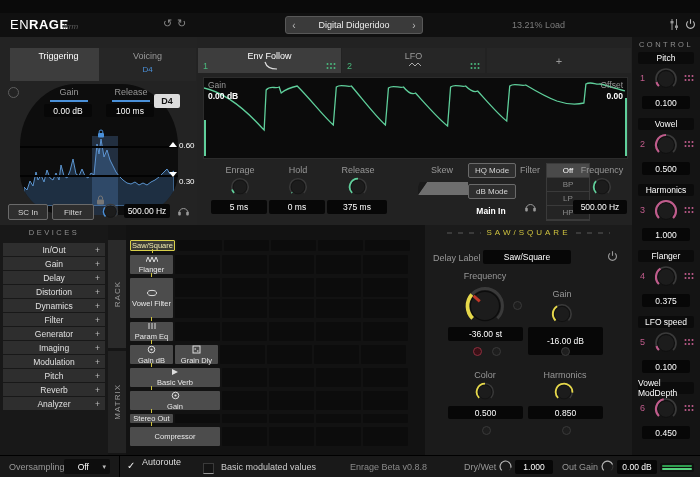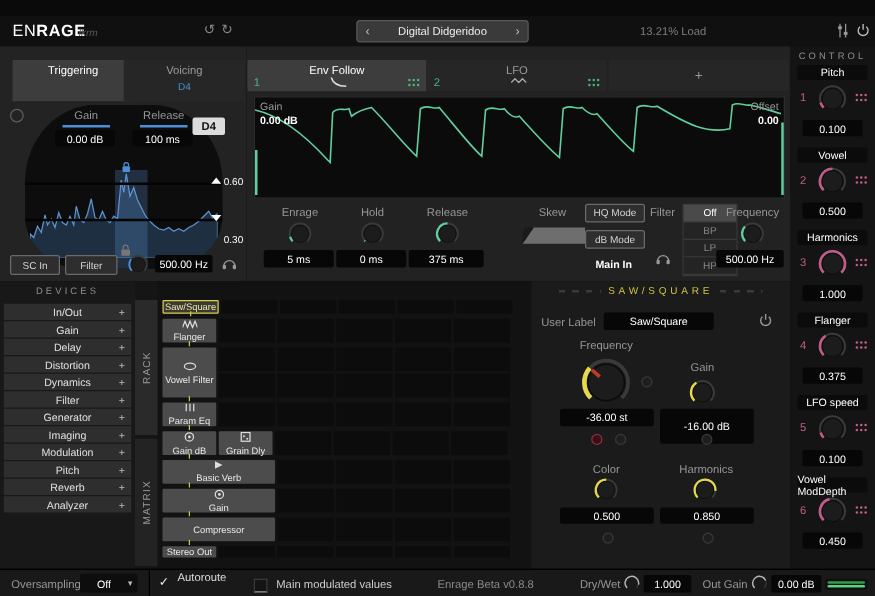--- a/index.html
+++ b/index.html
@@ -163,21 +163,21 @@
     <span class="abs" style="left:96px;top:158px;">
       <svg width="9" height="10">
           <rect x="1" y="4.5" width="7" height="5" rx="1" fill="#777"></rect>
           <path d="M2.5,4.5 V3 a2,2 0 0 1 4,0 V4.5" fill="none" stroke="#777"></path>
         </svg>
     </span>
 
     <span class="thrtri" style="left:169px;top:105px;border-bottom:5px solid #fff;"></span>
     <div class="thrlbl" style="left:179px;top:104px;">0.60</div>
     <span class="thrtri" style="left:169px;top:135px;border-top:5px solid #fff;"></span>
-    <div class="thrlbl" style="left:179px;top:150px;">0.30</div>
+    <div class="thrlbl" style="left:179px;top:140px;">0.30</div>
 
     <div class="btn abs" style="left:8px;top:167px;width:38px;height:14px;">SC In</div>
     <div class="btn abs" style="left:52px;top:167px;width:40px;height:14px;">Filter</div>
     <span class="knob abs" style="left:102px;top:166px;">
         <svg width="17" height="17" viewBox="0 0 36 36" style="display:block">
           <circle cx="18" cy="18" r="12.5" fill="#1c1c1c" stroke="#0c0c0c"></circle>
           <path d="M7.4,28.6 A15,15 0 1 1 28.6,28.6" stroke="#3a3a3a" stroke-width="2.5" fill="none"></path>
           <path d="M7.4,28.6 A15,15 0 0 1 5.9,9.2" stroke="#4a90d9" stroke-width="3.2" fill="none"></path>
         </svg>
       </span>
@@ -664,53 +664,53 @@
               </svg></span>
             <span>Gain</span>
           </div>
           <div class="cellwrap" style="width: 188px;">
             <div class="rcell" style="width: 45px; height: 19px;"></div>
             <div class="rcell" style="width: 45px; height: 19px;"></div>
             <div class="rcell" style="width: 45px; height: 19px;"></div>
             <div class="rcell" style="width: 45px; height: 19px;"></div>
           </div>
         </div>
-        <div class="rack-row" style="height: 21px;">
-          <div class="rdev" style="width: 90px; height: 19px;">
-            <span>Compressor</span>
-          </div>
-          <div class="cellwrap" style="width: 188px;">
-            <div class="rcell" style="width: 45px; height: 19px;"></div>
-            <div class="rcell" style="width: 45px; height: 19px;"></div>
-            <div class="rcell" style="width: 45px; height: 19px;"></div>
-            <div class="rcell" style="width: 45px; height: 19px;"></div>
-          </div>
-        </div>
         <div class="rack-row" style="height: 11px;">
           <div class="rdev" style="width: 43px; height: 9px;">
             <span>Stereo Out</span>
           </div>
           <div class="cellwrap" style="width: 235px;">
             <div class="rcell" style="width: 45px; height: 9px;"></div>
             <div class="rcell" style="width: 45px; height: 9px;"></div>
             <div class="rcell" style="width: 45px; height: 9px;"></div>
             <div class="rcell" style="width: 45px; height: 9px;"></div>
             <div class="rcell" style="width: 45px; height: 9px;"></div>
           </div>
         </div>
+        <div class="rack-row" style="height: 21px;">
+          <div class="rdev" style="width: 90px; height: 19px;">
+            <span>Compressor</span>
+          </div>
+          <div class="cellwrap" style="width: 188px;">
+            <div class="rcell" style="width: 45px; height: 19px;"></div>
+            <div class="rcell" style="width: 45px; height: 19px;"></div>
+            <div class="rcell" style="width: 45px; height: 19px;"></div>
+            <div class="rcell" style="width: 45px; height: 19px;"></div>
+          </div>
+        </div>
       </div>
   </div>
 
   <div class="panel" style="left:425px;top:225px;width:207px;height:230px;background:#1b1b1b;">
     <div class="sect abs" style="left:0;top:3px;width:100%;color:var(--hdr_yellow);letter-spacing:3px;">
       <span class="dash"></span>
         <span>SAW/SQUARE</span>
         <span class="dash"></span>
     </div>
-    <div class="lbl abs" style="left:8px;top:28px;">User Label</div>
+    <div class="lbl abs" style="left:8px;top:28px;">Delay Label</div>
     <div class="vbox abs" style="left:58px;top:25px;width:88px;height:14px;">Saw/Square</div>
     <span class="abs" style="left:182px;top:25px;">
       <svg width="11" height="12" viewBox="0 0 12 12">
           <path d="M3.24,3.21 A4.3,4.3 0 1 0 8.76,3.21" fill="none" stroke="#999" stroke-width="1.2"></path>
           <line x1="6" y1="0.8" x2="6" y2="5.8" stroke="#999" stroke-width="1.2"></line>
         </svg>
     </span>
 
     <div class="lbl abs ctr" style="left:30px;top:46px;width:60px;">Frequency</div>
     <span class="knob abs" style="left:39px;top:60px;">
@@ -763,21 +763,21 @@
   <div class="footer">
     <div class="lbl abs" style="left:9px;top:6px;">Oversampling</div>
     <div class="abs" style="left:64px;top:3px;width:46px;height:15px;background:#0d0d0d;border-radius:2px;display:flex;align-items:center;">
       <span style="flex:1;text-align:center;color:#fff;font-size:8.5px;">Off</span>
       <span style="color:#bbb;font-size:7px;margin-right:4px;">▾</span>
     </div>
     <div class="abs" style="left:119px;top:0;width:1px;height:22px;background:#000;"></div>
     <span class="abs" style="left:127px;top:4px;color:#eee;font-size:10px;">✓</span>
     <span class="abs" style="left:142px;top:1px;color:#ddd;">Autoroute</span>
     <span class="abs" style="left:203px;top:7px;width:9px;height:9px;background:#141414;border:1px solid #3a3a3a;border-bottom-color:#999;"></span>
-    <span class="abs" style="left:221px;top:6px;color:#ccc;">Main modulated values</span>
+    <span class="abs" style="left:221px;top:6px;color:#ccc;">Basic modulated values</span>
     <span class="abs" style="left:350px;top:6px;color:#8a8a8a;">Enrage Beta v0.8.8</span>
     <span class="abs lbl" style="left:464px;top:6px;">Dry/Wet</span>
     <span class="knob abs" style="left:499px;top:4px;">
         <svg width="13" height="13" viewBox="0 0 36 36" style="display:block">
           <path d="M7.4,28.6 A15,15 0 1 1 28.6,28.6" stroke="#3a3a3a" stroke-width="2.5" fill="none"></path>
           <path d="M7.4,28.6 A15,15 0 1 1 32.6,21.3" stroke="#b5b5b5" stroke-width="3.2" fill="none"></path>
         </svg>
       </span>
     <div class="vbox abs" style="left:515px;top:4px;width:38px;height:14px;">1.000</div>
     <span class="abs lbl" style="left:562px;top:6px;">Out Gain</span>

